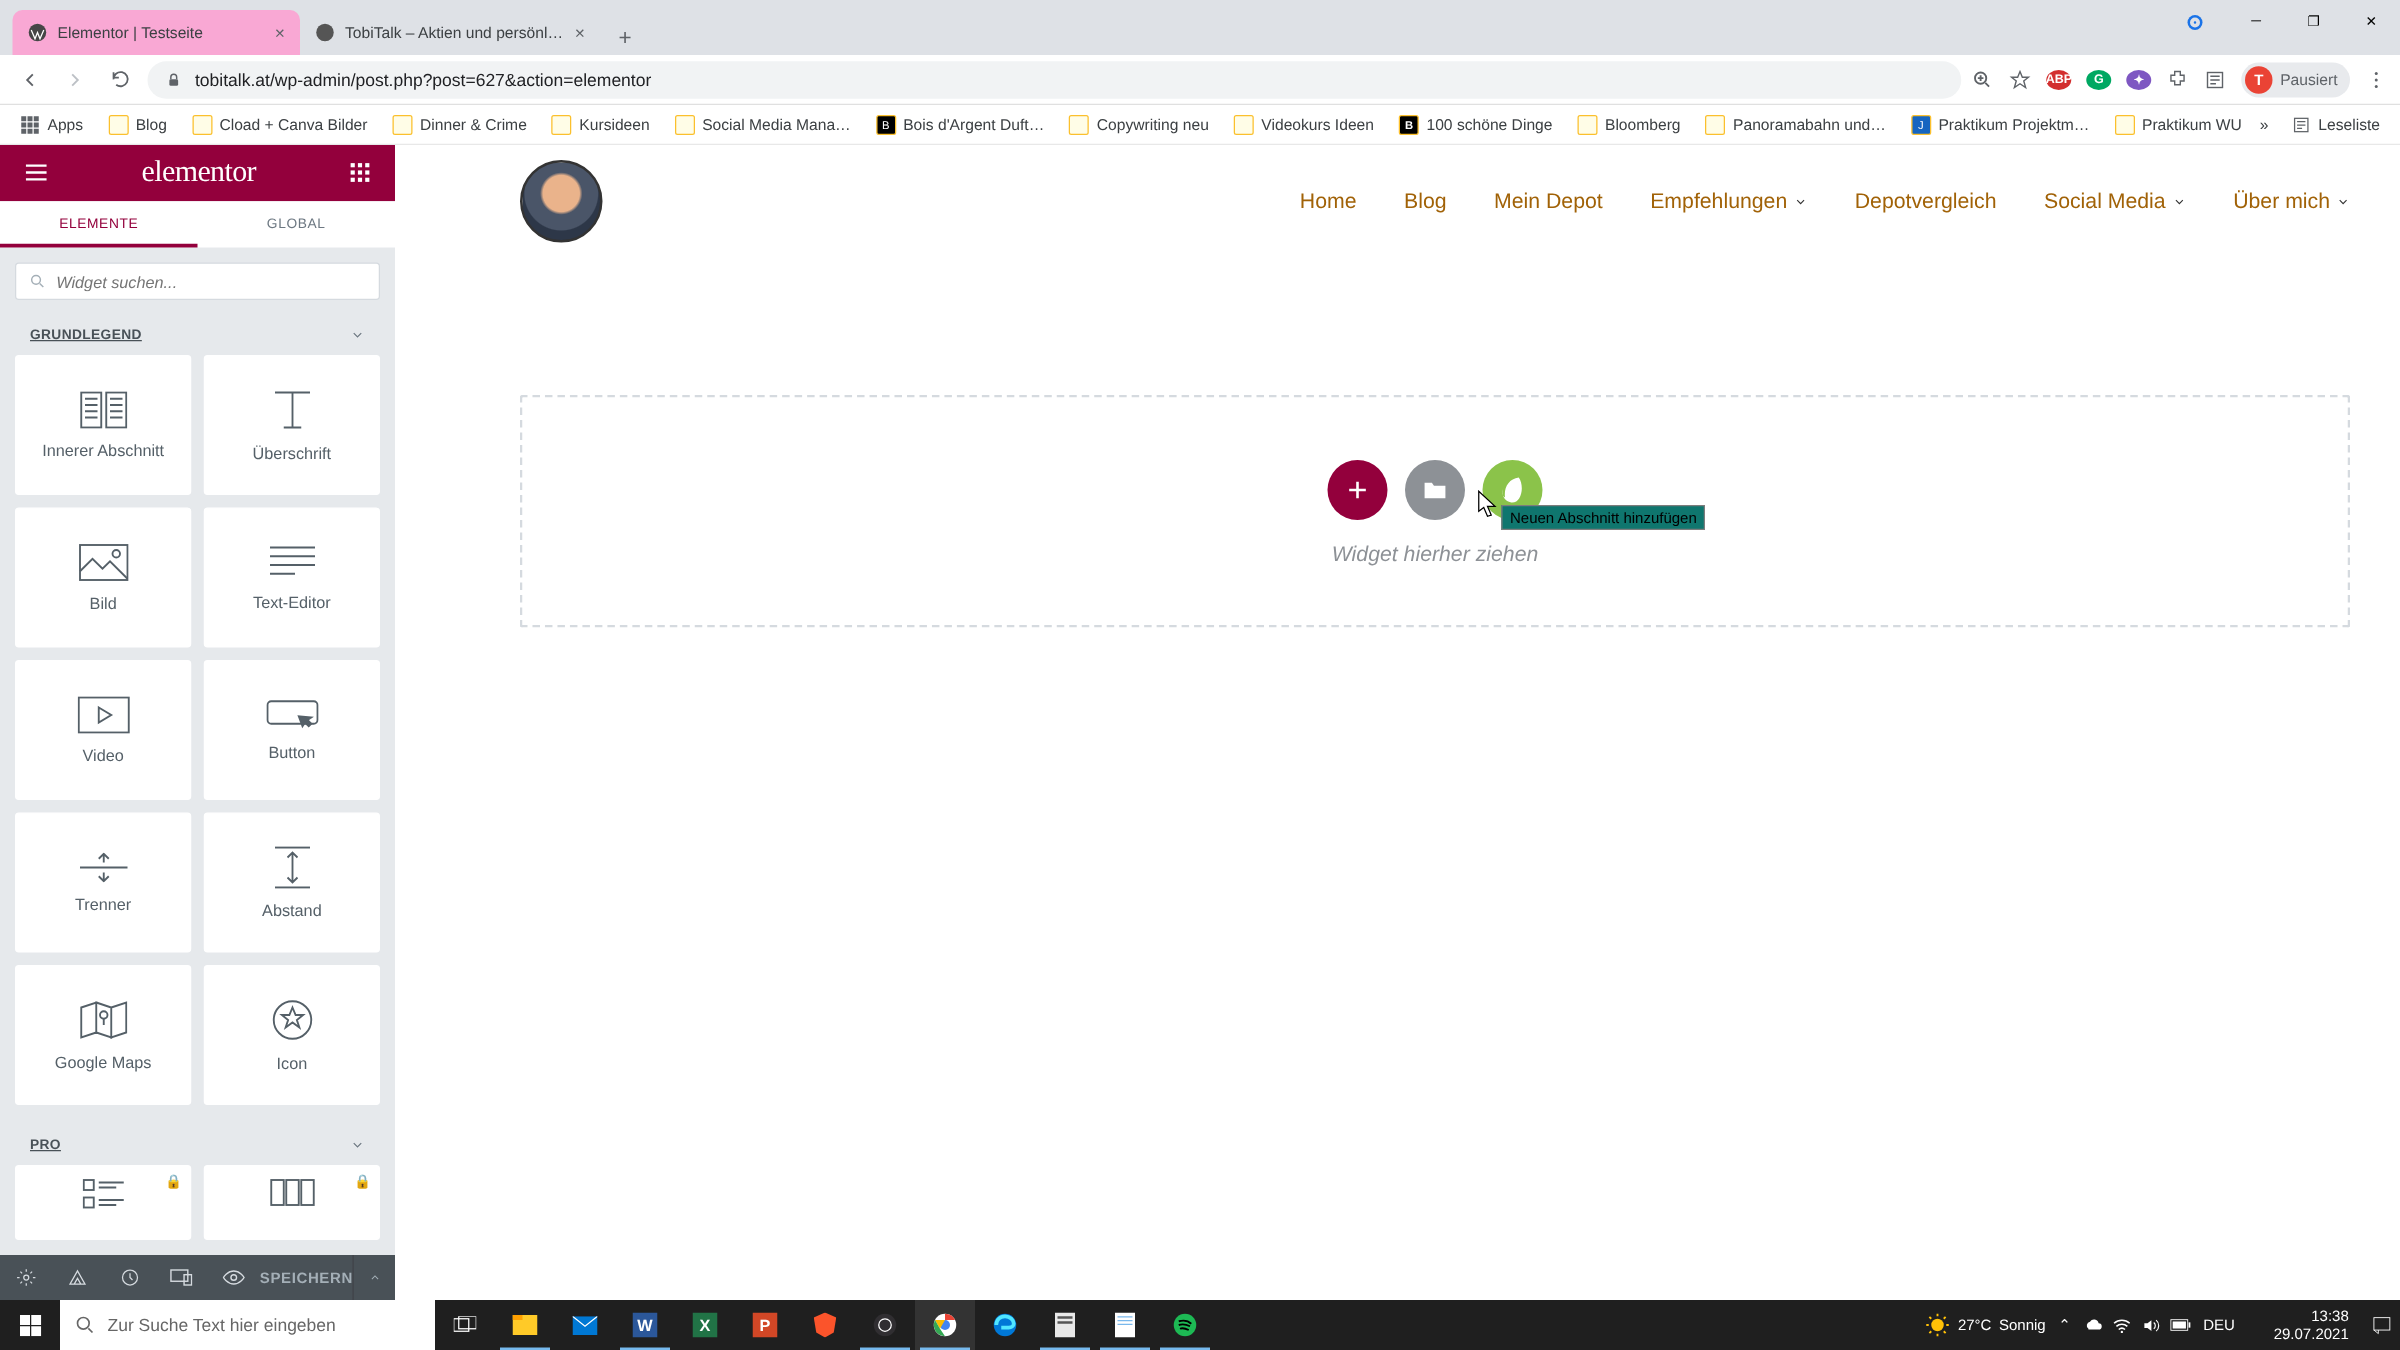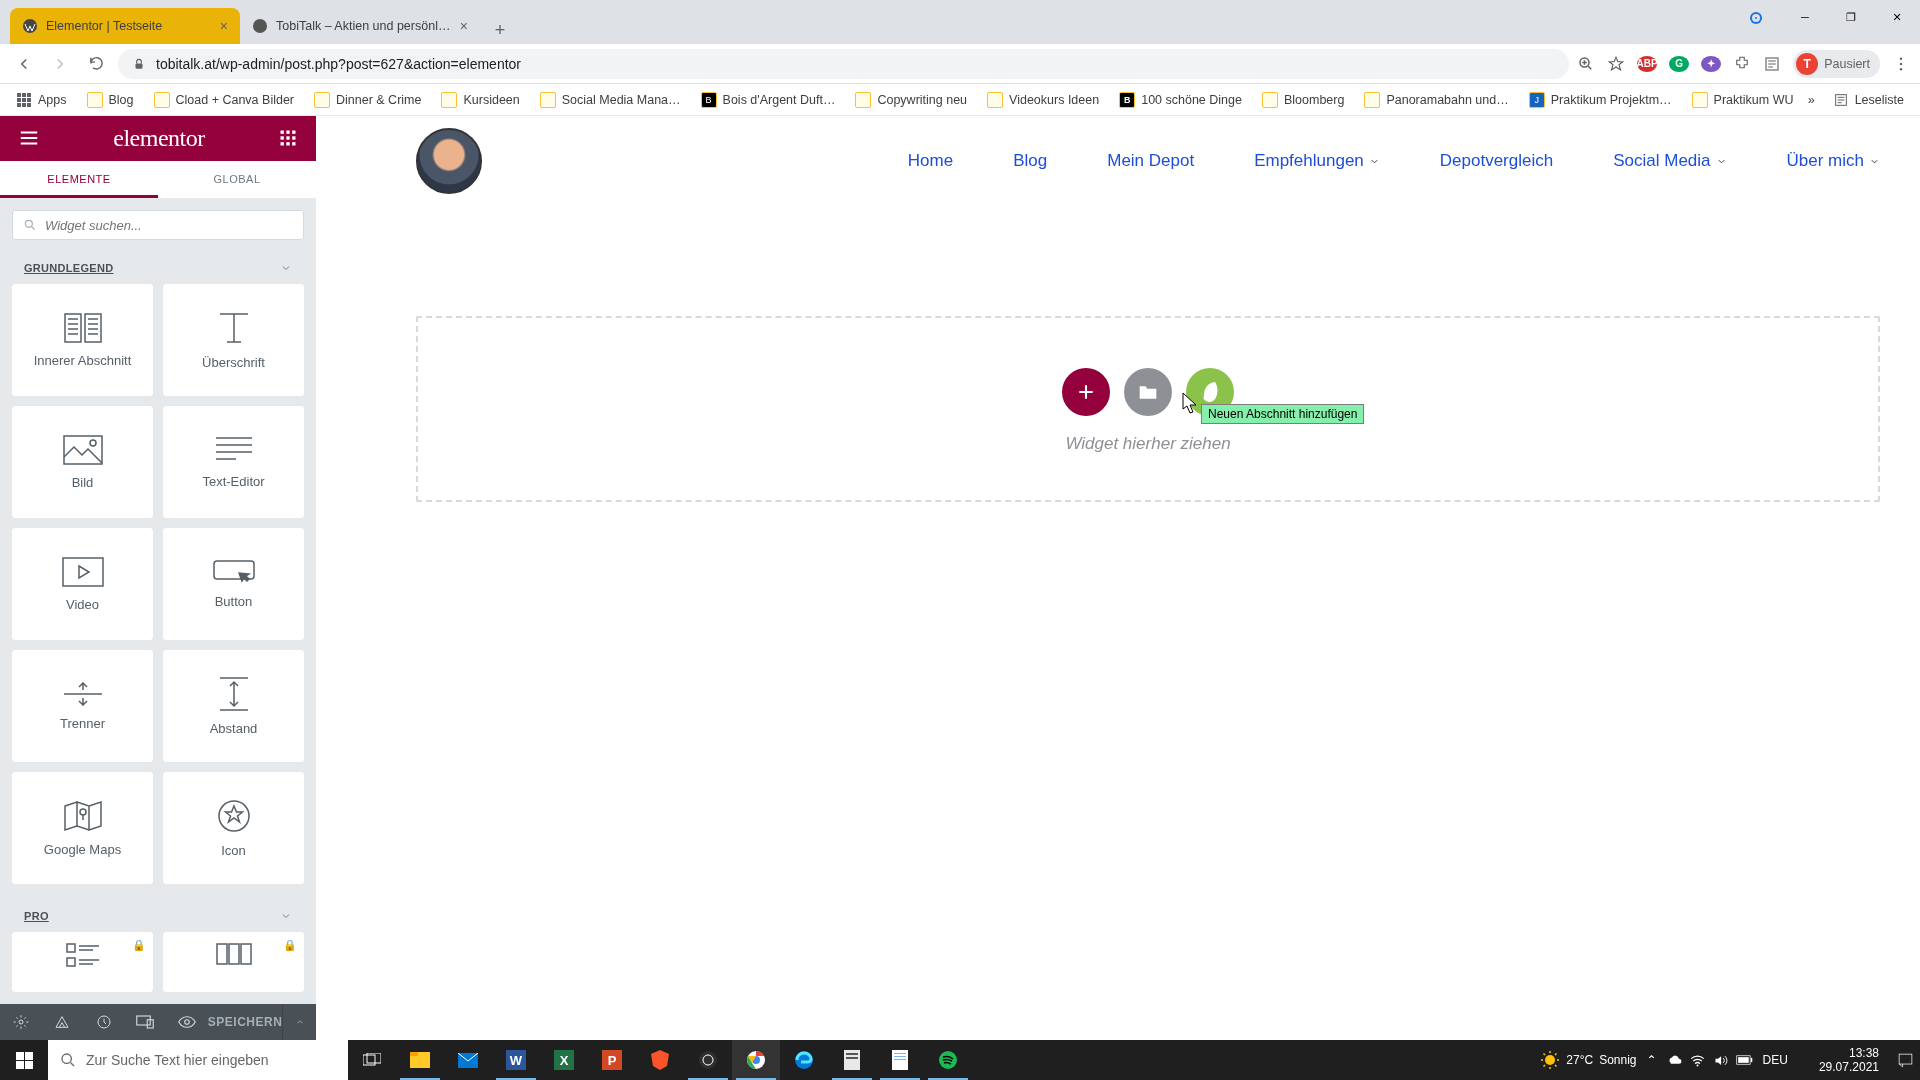--- a/index.html
+++ b/index.html
@@ -1,21 +1,21 @@
 <!DOCTYPE html>
 <html><head>
 <meta charset="utf-8">
 <style>
 * { margin:0; padding:0; box-sizing:border-box; font-family:"Segoe UI",Arial,sans-serif; }
 html,body { width:1920px; height:1080px; overflow:hidden; background:#fff; }
 
 
 .browser-tabs { height:44px; background:#dee1e6; display:flex; align-items:flex-end; padding-left:10px; }
 .tab { height:36px; display:flex; align-items:center; padding:0 12px; font-size:12.5px; color:#3c4043; border-radius:8px 8px 0 0; min-width:230px; max-width:240px; position:relative; }
-.tab.active { background:#eab308; }
+.tab.active { background:#f9a8d4; }
 .tab svg { margin-right:8px; flex-shrink:0; }
 .tab-title { white-space:nowrap; overflow:hidden; text-overflow:ellipsis; flex:1; }
 .tab-close { margin-left:8px; font-size:14px; color:#5f6368; }
 .new-tab { width:28px; height:28px; display:flex; align-items:center; justify-content:center; font-size:18px; color:#5f6368; margin-left:6px; }
 .win-ctrl { position:absolute; right:0; top:0; display:flex; }
 .win-ctrl div { width:46px; height:34px; display:flex; align-items:center; justify-content:center; color:#000; font-size:11px; }
 .sync-dot { position:absolute; right:160px; top:14px; width:8px; height:8px; border-radius:50%; border:3px solid #dee1e6; background:#1a73e8; box-shadow:0 0 0 2px #1a73e8; }
 
 .addr-bar { height:40px; background:#fff; display:flex; align-items:center; padding:0 10px; border-bottom:1px solid #e0e0e0; gap:8px; }
 .nav-btn { width:28px; height:28px; display:flex; align-items:center; justify-content:center; color:#5f6368; border-radius:50%; }
@@ -57,31 +57,31 @@
 .e-foot-btn { width:42px; height:100%; display:flex; align-items:center; justify-content:center; color:#d5dadf; }
 .e-save { flex:1; text-align:left; font-size:12px; font-weight:600; letter-spacing:0.5px; color:#a4afb7; }
 .e-save-caret { width:34px; border-left:1px solid #404349; height:100%; display:flex; align-items:center; justify-content:center; }
 
 .panel-collapse { position:absolute; left:376px; top:470px; width:20px; height:56px; background:#fff; border:1px solid #e6e9ec; border-left:none; border-radius:0 5px 5px 0; display:flex; align-items:center; justify-content:center; color:#a4afb7; font-size:12px; }
 
 
 .preview { position:absolute; left:376px; right:0; top:0; bottom:0; background:#fff; overflow:hidden; }
 .site-head { height:90px; display:flex; align-items:center; padding:0 40px; }
 .site-logo { width:66px; height:66px; border-radius:50%; overflow:hidden; background:radial-gradient(circle at 50% 40%,#eab38b 0 30%,#4a5568 35% 60%,#2d3748 62% 100%); border:2px solid #333; }
-.site-nav { margin-left:auto; display:flex; gap:60px; font-size:17px; color:#1d4ed8; }
+.site-nav { margin-left:auto; display:flex; gap:38px; font-size:17px; color:#a16207; }
 .site-nav span { display:flex; align-items:center; gap:5px; }
 
 .drop-zone { margin:110px 40px 0; border:2px dashed #d5dadf; border-radius:2px; padding:50px 0 46px; text-align:center; position:relative; }
 .add-btns { display:flex; justify-content:center; gap:14px; margin-bottom:18px; }
 .circ { width:48px; height:48px; border-radius:50%; display:flex; align-items:center; justify-content:center; font-size:22px; color:#fff; }
 .circ.add { background:#93003c; }
 .circ.fold { background:#8d9196; }
 .circ.env { background:#8bc34a; }
 .drop-hint { font-style:italic; color:#8d9196; font-size:17px; }
-.tooltip-box { position:absolute; left:783px; top:86px; background:#86efac; border:1px solid #7d7d7d; padding:2px 6px; font-size:12px; color:#000; white-space:nowrap; }
+.tooltip-box { position:absolute; left:783px; top:86px; background:#0f766e; border:1px solid #7d7d7d; padding:2px 6px; font-size:12px; color:#000; white-space:nowrap; }
 
 .cursor { position:absolute; left:764px; top:74px; width:18px; height:24px; }
 
 
 .taskbar { position:fixed; bottom:0; left:0; right:0; height:40px; background:#1f1f1f; display:flex; align-items:center; color:#fff; font-size:12px; }
 .tb-start { width:48px; height:100%; display:flex; align-items:center; justify-content:center; }
 .tb-search { display:flex; align-items:center; gap:10px; background:#fff; color:#666; height:100%; width:300px; padding:0 12px; font-size:14px; }
 .tb-icons { display:flex; height:100%; }
 .tb-ic { width:48px; height:100%; display:flex; align-items:center; justify-content:center; position:relative; }
 .tb-ic.active::after { content:""; position:absolute; bottom:0; left:4px; right:4px; height:2px; background:#76b9ed; }

